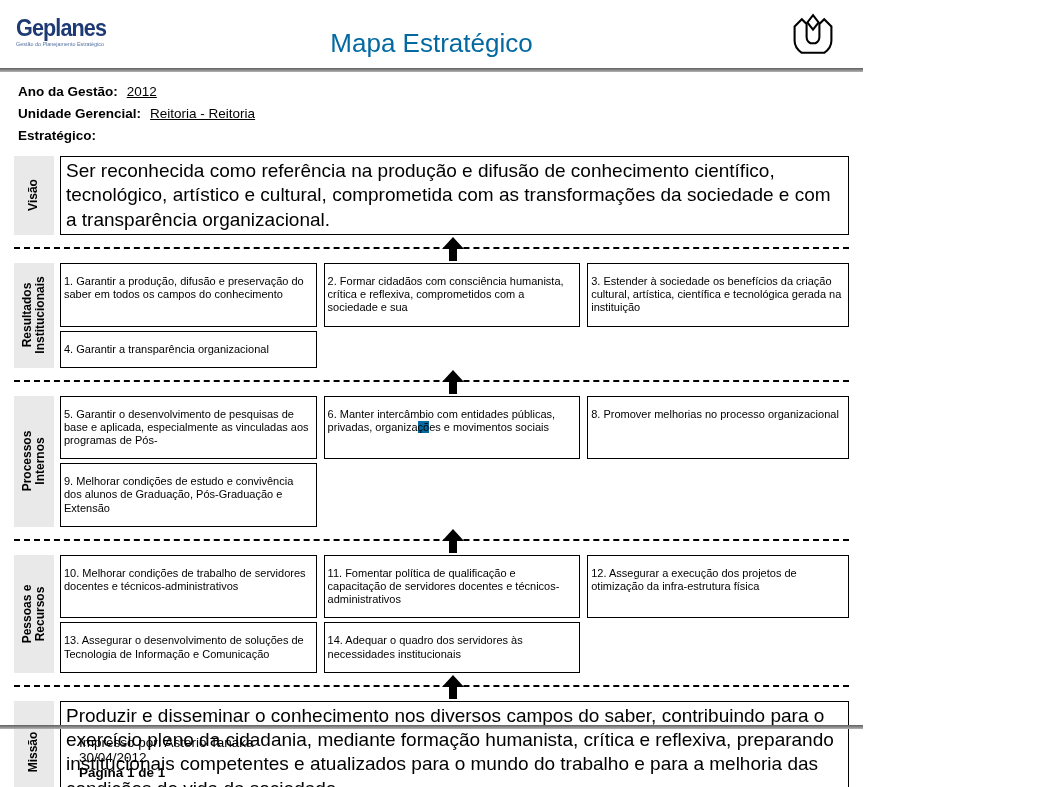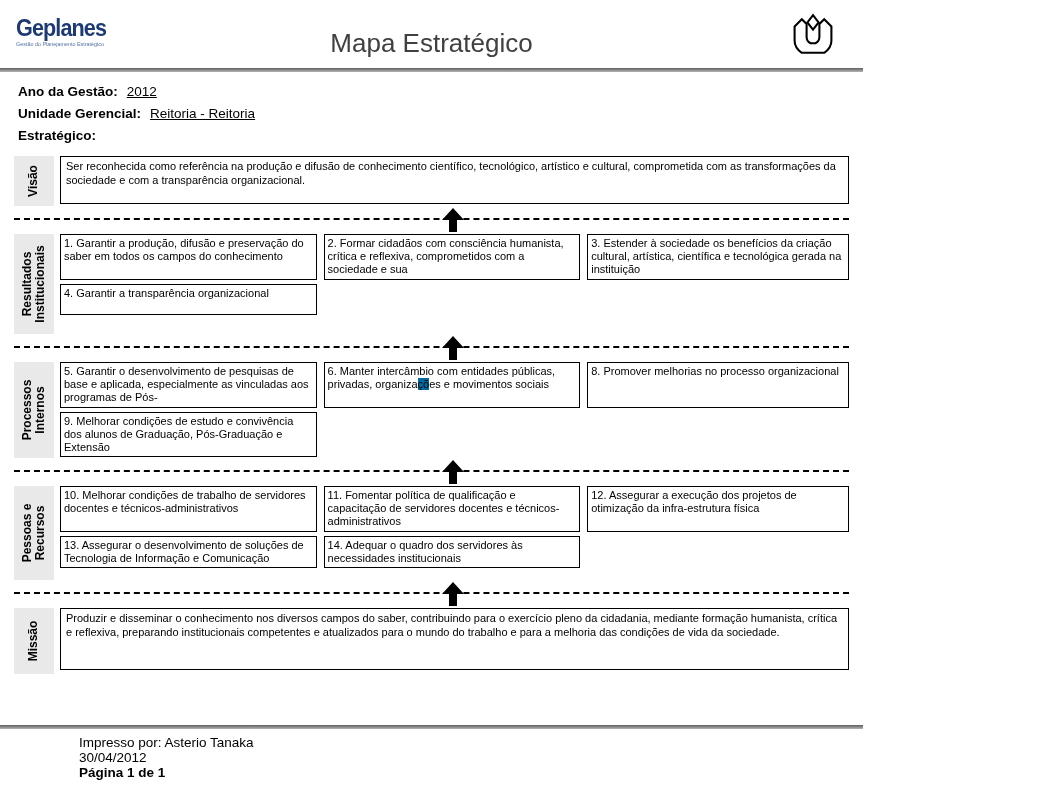--- a/index.html
+++ b/index.html
@@ -7,21 +7,21 @@
   body { font-family:"Liberation Sans", sans-serif; color:#000; }
   .page { position:relative; width:863px; height:787px; background:#fff; overflow:hidden; }
 
   
   .header { position:relative; height:68px; }
   .gp-logo { position:absolute; left:16px; top:16px; }
   .gp-name { font-weight:bold; font-size:24px; color:#1e3a74; letter-spacing:-1px;
              transform:scaleX(.9); transform-origin:left; line-height:1; }
   .gp-sub  { font-size:6px; color:#5572a3; letter-spacing:0; margin-top:1px; transform:scaleX(.9); transform-origin:left; }
   .doc-title { position:absolute; left:0; right:0; top:28px; text-align:center;
-               font-size:26px; color:#404040; }
+               font-size:26px; color:#0369a1; }
   .org-logo { position:absolute; right:24px; top:12px; }
 
   .rule { height:4px; background:linear-gradient(#5f5f5f,#b4b4b4); margin:0; }
 
   
   .meta { padding:12px 18px 4px; font-size:13.5px; }
   .meta-row { margin-bottom:7px; }
   .meta-label { font-weight:bold; }
   .meta-value { margin-left:9px;text-decoration:underline; }
 
@@ -31,30 +31,30 @@
   .side-label span { position:absolute; top:50%; left:50%;
                      transform:translate(-50%,-50%) rotate(-90deg);
                      font-weight:bold; font-size:12px; line-height:1.12; text-align:center;
                      white-space:nowrap; }
   .side-label span.wrap { white-space:normal; }
   .side-label span.w96 { width:96px; }
   .side-label span.w72 { width:72px; }
   .side-label span.w68 { width:68px; }
   .section-content { flex:1; }
 
-  .bigbox { border:1px solid #000; font-size:11px; line-height:1.28; padding:2px 5px; background:#fff; }
+  .bigbox { border:1px solid #000; font-size:19px; line-height:1.28; padding:2px 5px; background:#fff; }
   .sec-visao { min-height:50px; }  .sec-visao .bigbox { min-height:48px; }
   .sec-missao { min-height:66px; } .sec-missao .bigbox { min-height:62px; }
   .sec-resultados { min-height:100px; }
   .sec-processos  { min-height:96px; }
   .sec-pessoas    { min-height:94px; }
 
   .grid3 { display:grid; grid-template-columns:1fr 1fr 1.02fr; gap:4px 7px; align-content:start; }
   .box { border:1px solid #000; background:#fff; font-size:11px; line-height:1.2;
-         padding:2px 3px; min-height:31px; }
+         padding:11px 3px; min-height:31px; }
   .hl { background:#0369a1; }
 
   
   .separator { position:relative; height:25px; margin:1px 14px; }
   .separator .dash { position:absolute; left:0; right:0; top:11px; border-top:2px dashed #000; }
   .separator .arrow { position:absolute; left:52.6%; top:1px; transform:translateX(-50%); }
 
   
   .footer { position:absolute; left:0; right:0; bottom:7px; }
   .footer-row { display:flex; align-items:baseline; padding:6px 16px 0; font-size:13.5px;flex-direction:column; }

